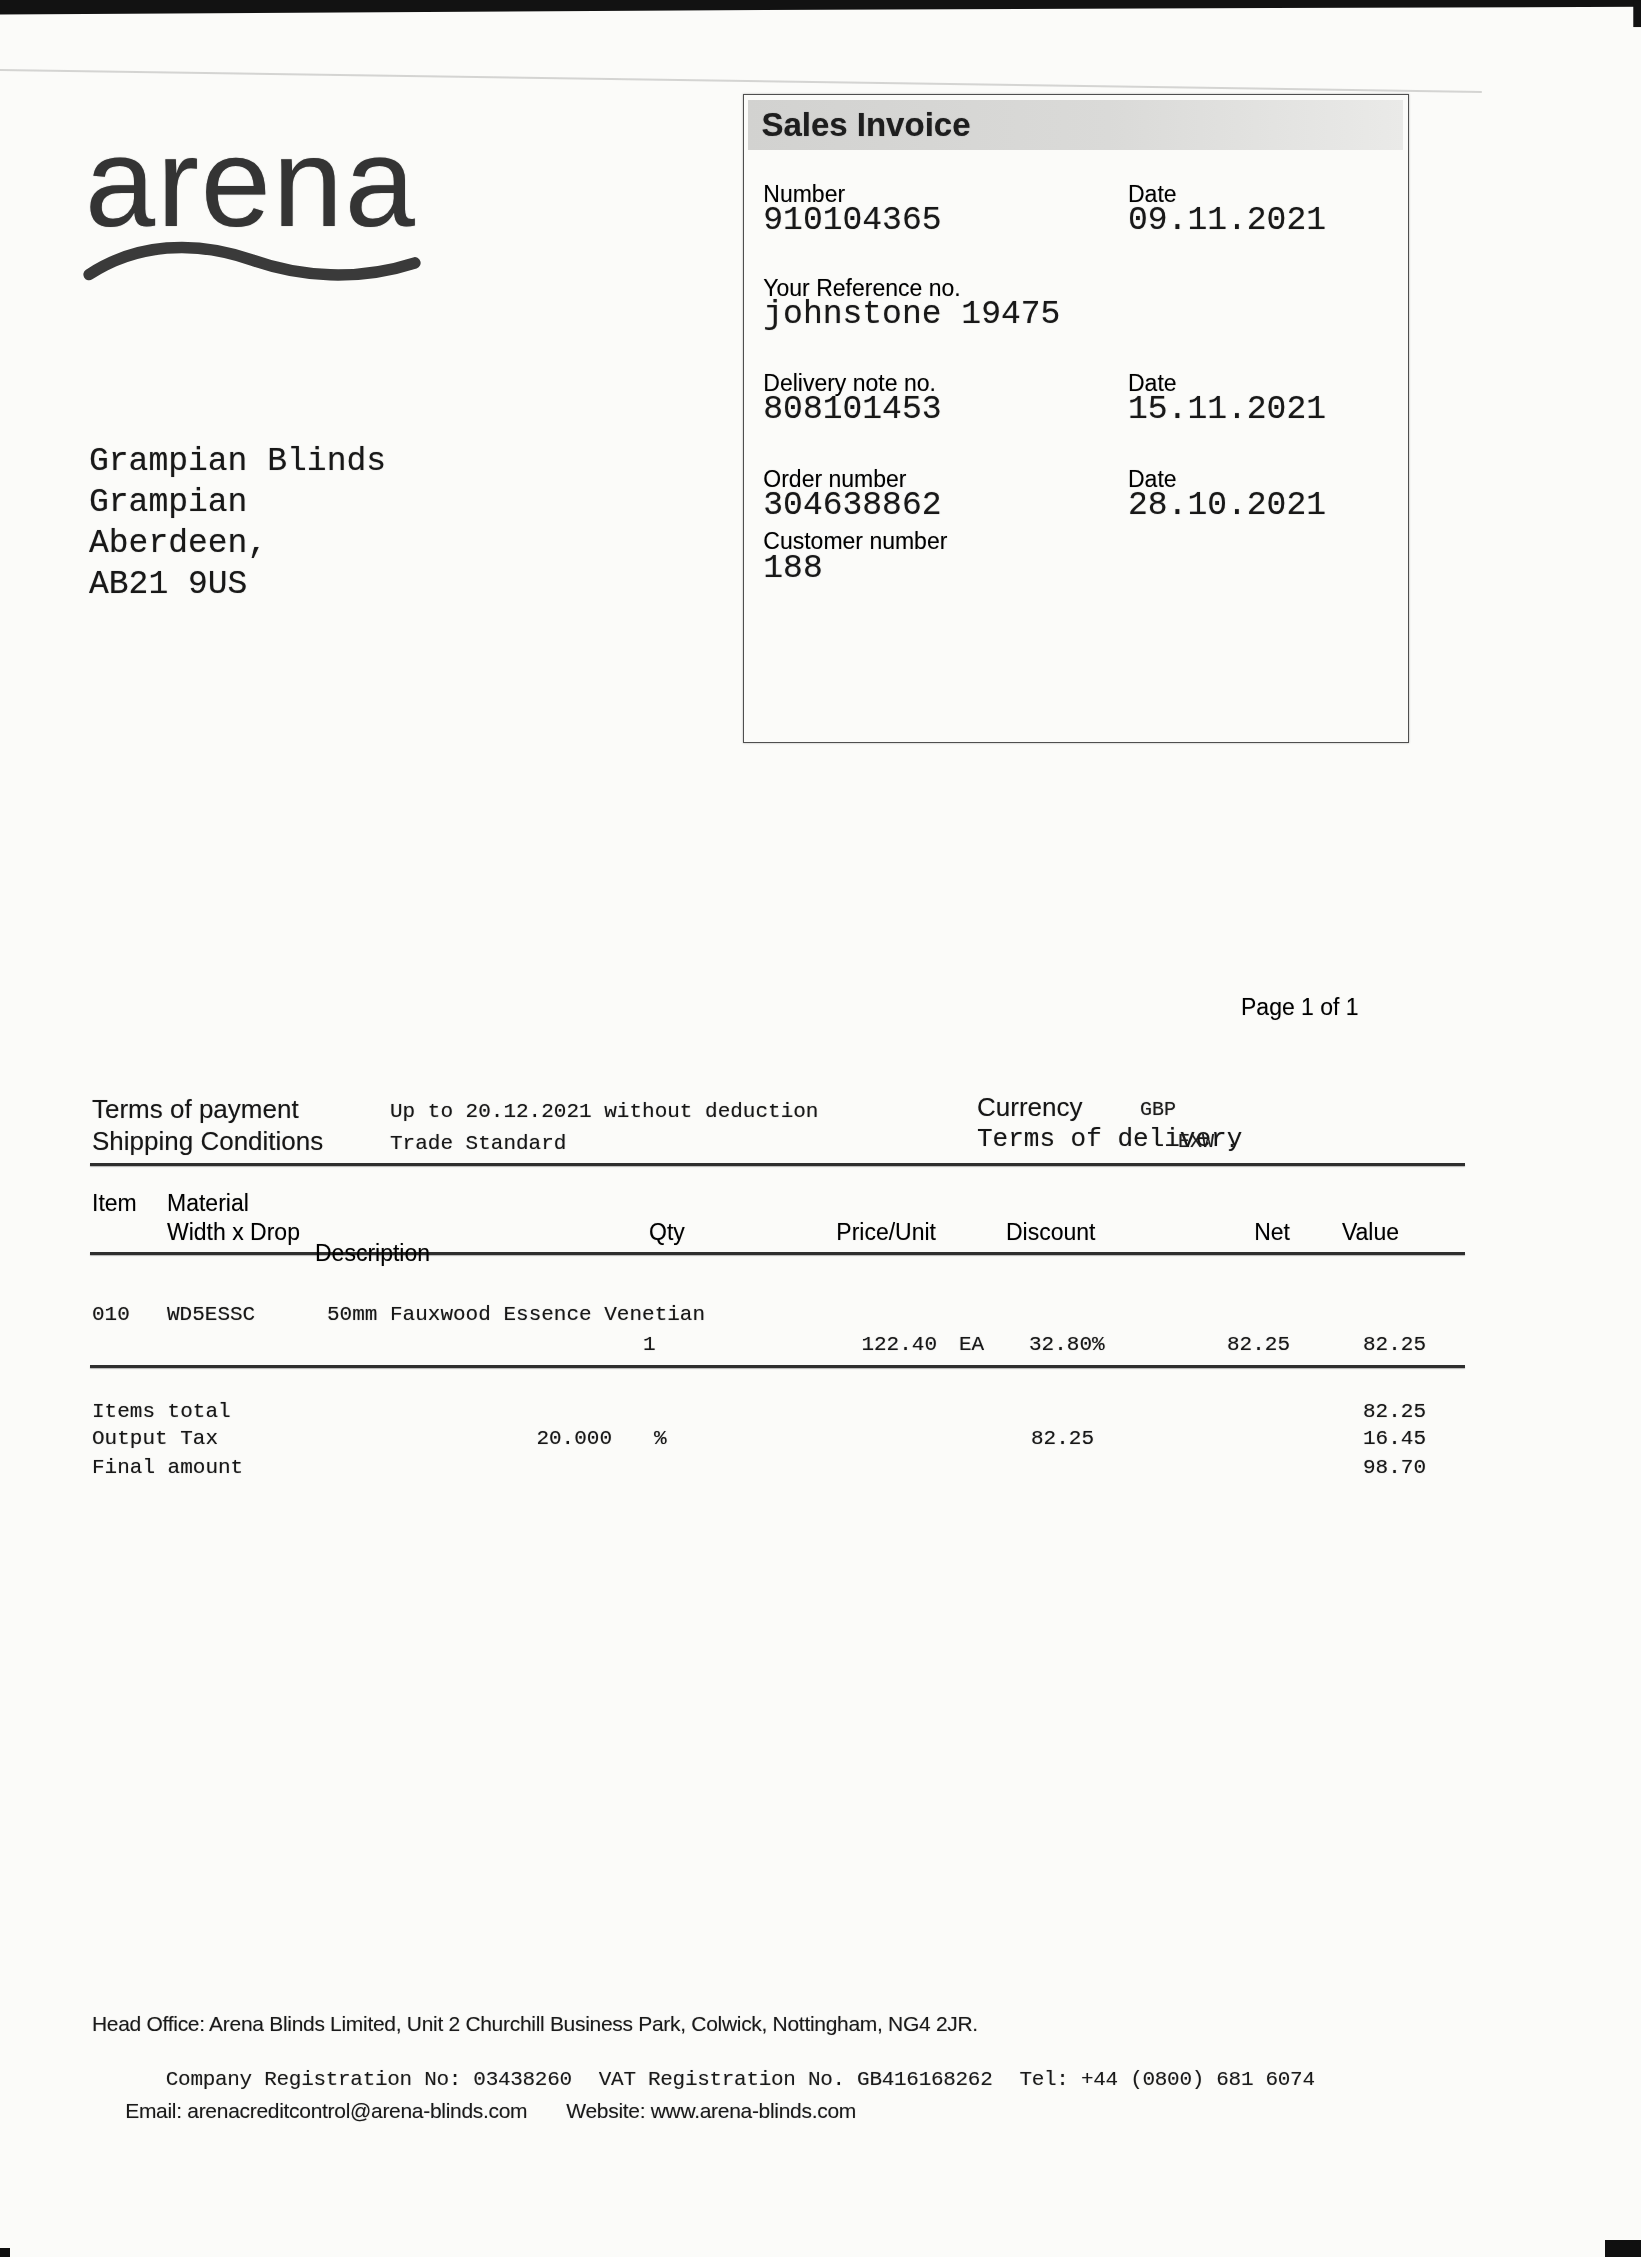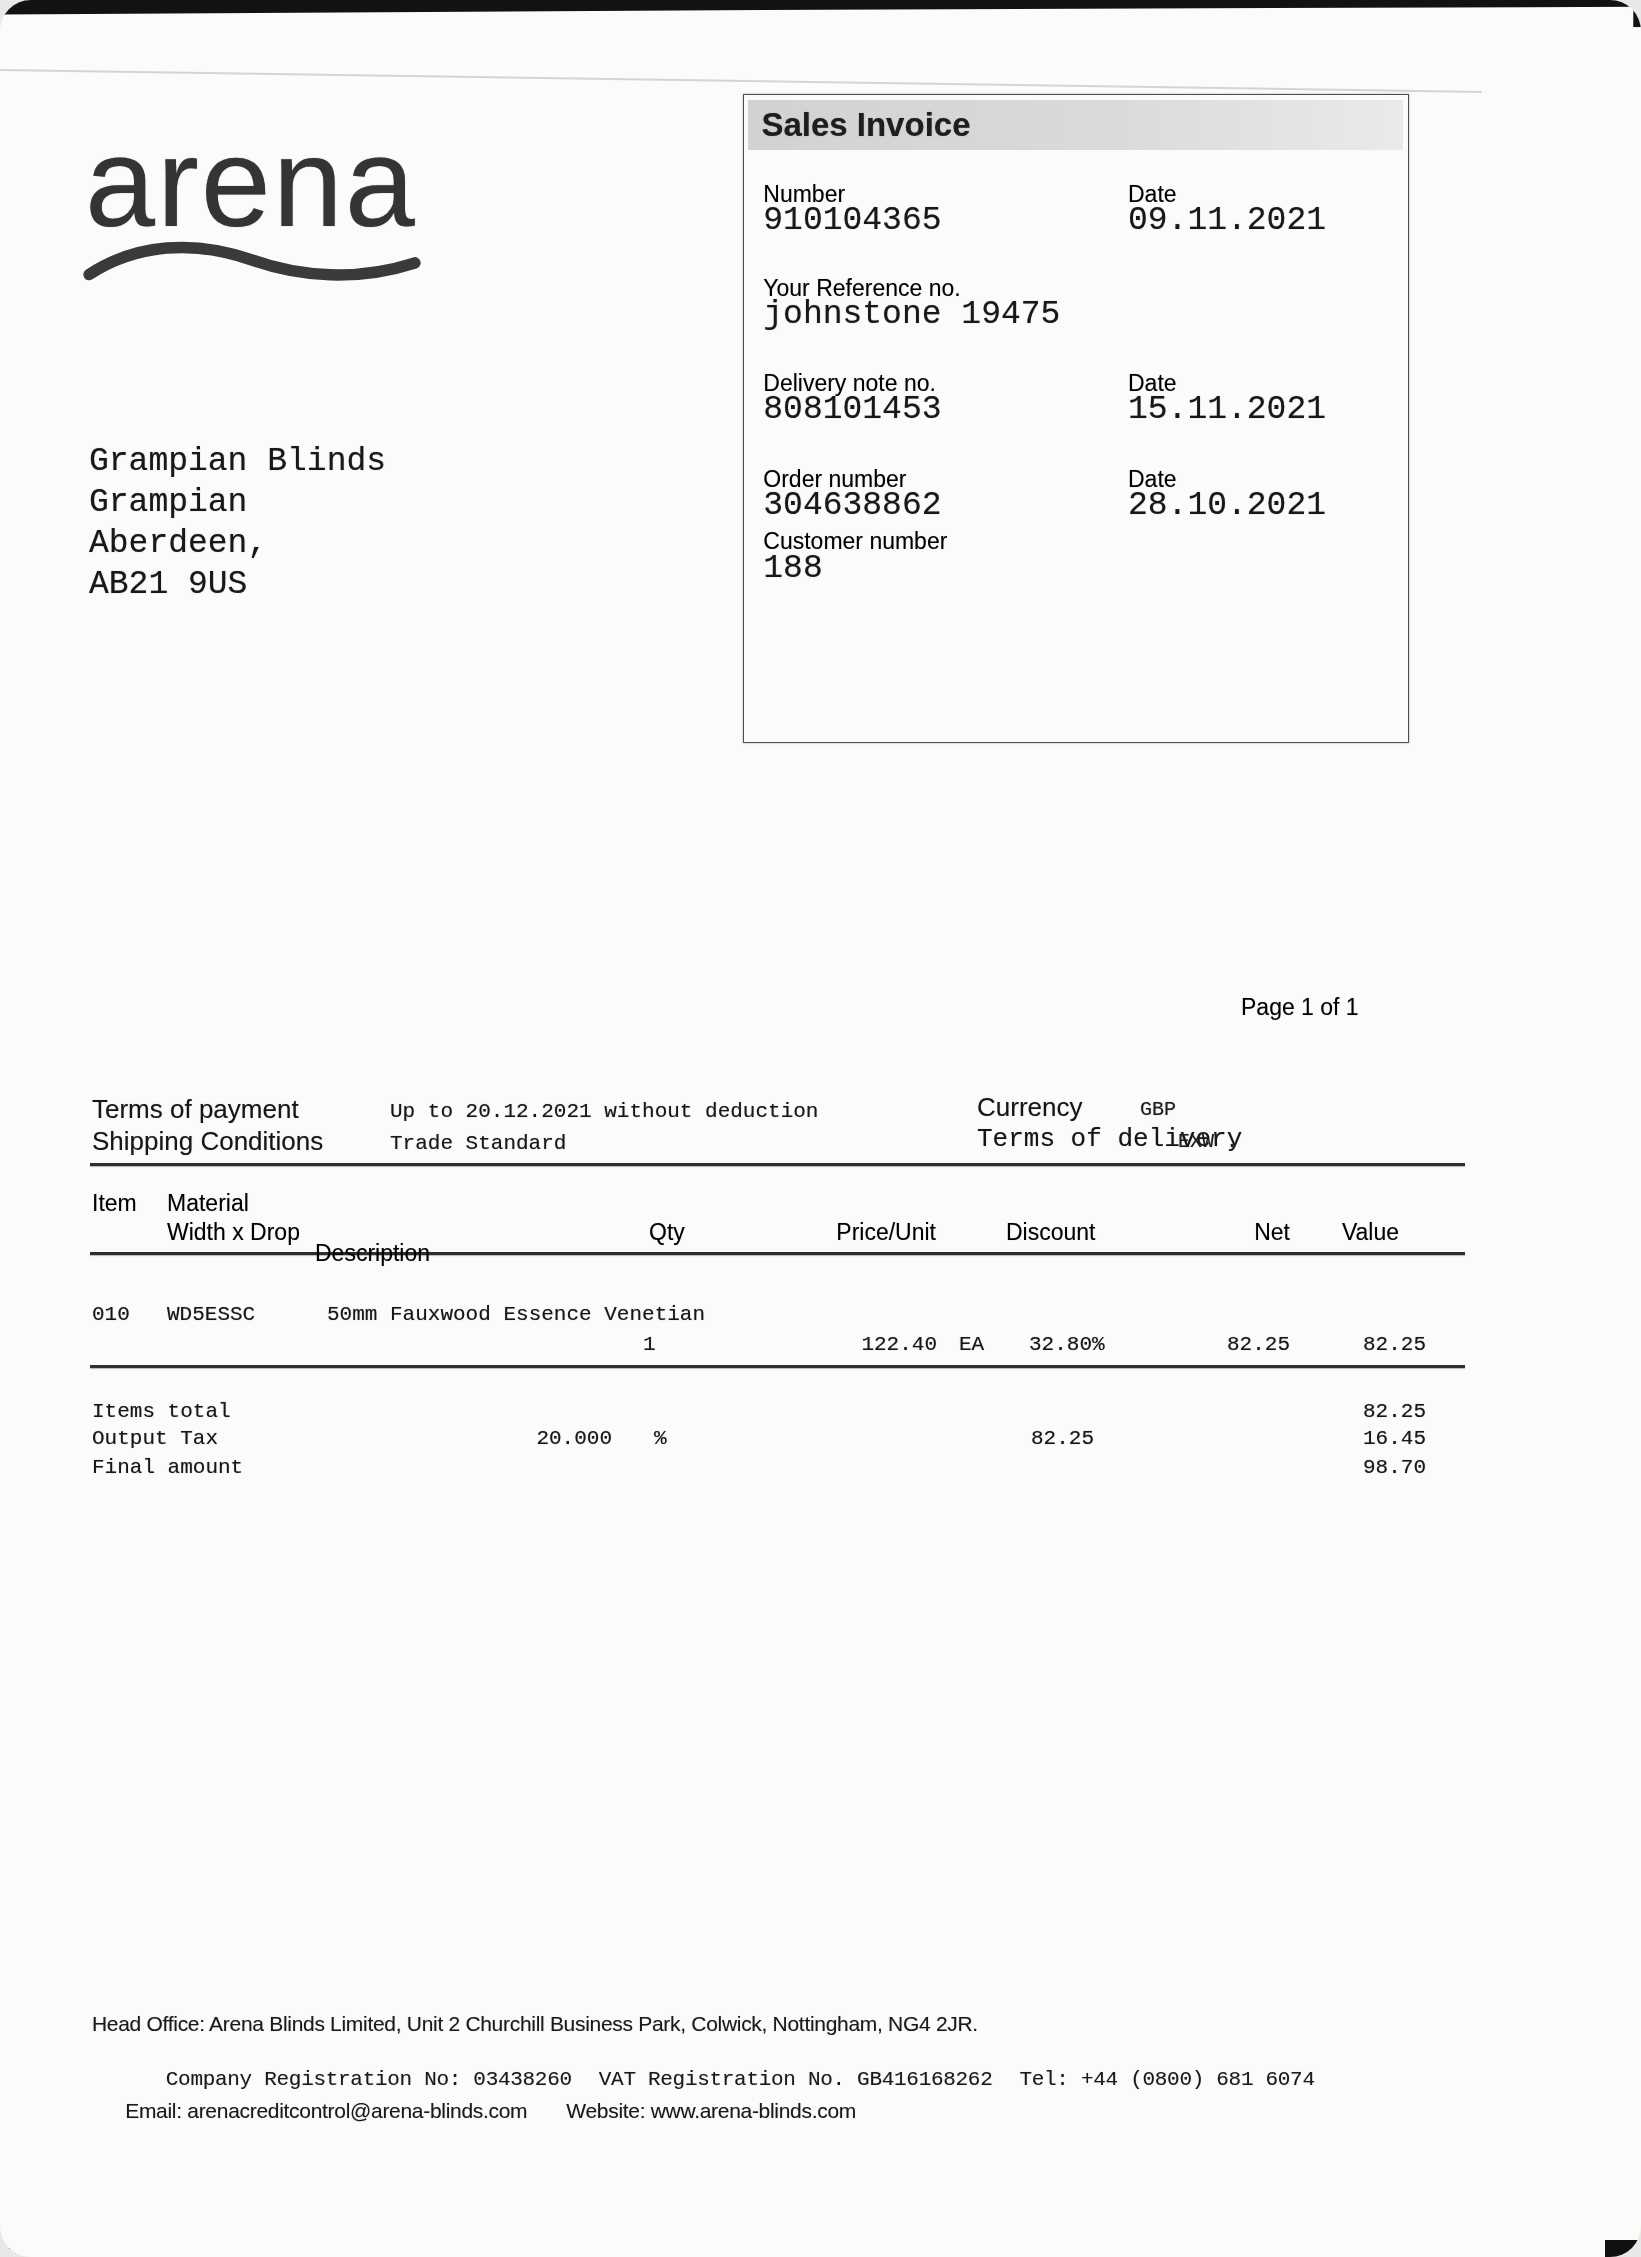--- a/index.html
+++ b/index.html
@@ -5,21 +5,20 @@
   html, body { margin: 0; padding: 0; background: #e8e8e6; }
   .scan {
     position: relative;
     width: 1641px;
     height: 2257px;
     margin: 0 auto;
     background: #fbfbf9;
     overflow: hidden;
     font-family: "Liberation Sans", "DejaVu Sans", sans-serif;
     color: #1c1c1c;
-    border-radius: 31px;
   }
   .pos { position: absolute; white-space: pre; }
   .sans24 { font-size: 23px; line-height: 27px; color: #000000; text-shadow: 0 0 1px rgba(50,50,50,0.35); }
   .sans27 { font-size: 26px; line-height: 30px; color: #161616; text-shadow: 0 0 1px rgba(50,50,50,0.4); }
   .sans22 { font-size: 21px; line-height: 25px; color: #1a1a1a; text-shadow: 0 0 1px rgba(60,60,60,0.4); letter-spacing: -0.3px; }
   .mono34 { font-family: "Liberation Mono", "DejaVu Sans Mono", monospace; font-size: 33px; line-height: 39px; color: #181818; text-shadow: 0 0 1px rgba(40,40,40,0.5); }
   .mono22 { font-family: "Liberation Mono", "DejaVu Sans Mono", monospace; font-size: 21px; line-height: 25px; color: #171717; text-shadow: 0 0 1px rgba(40,40,40,0.5); }
   .mono21 { font-family: "Liberation Mono", "DejaVu Sans Mono", monospace; font-size: 20px; line-height: 24px; color: #1d1d1d; text-shadow: 0 0 1px rgba(40,40,40,0.5); }
   .right { text-align: right; }
 

